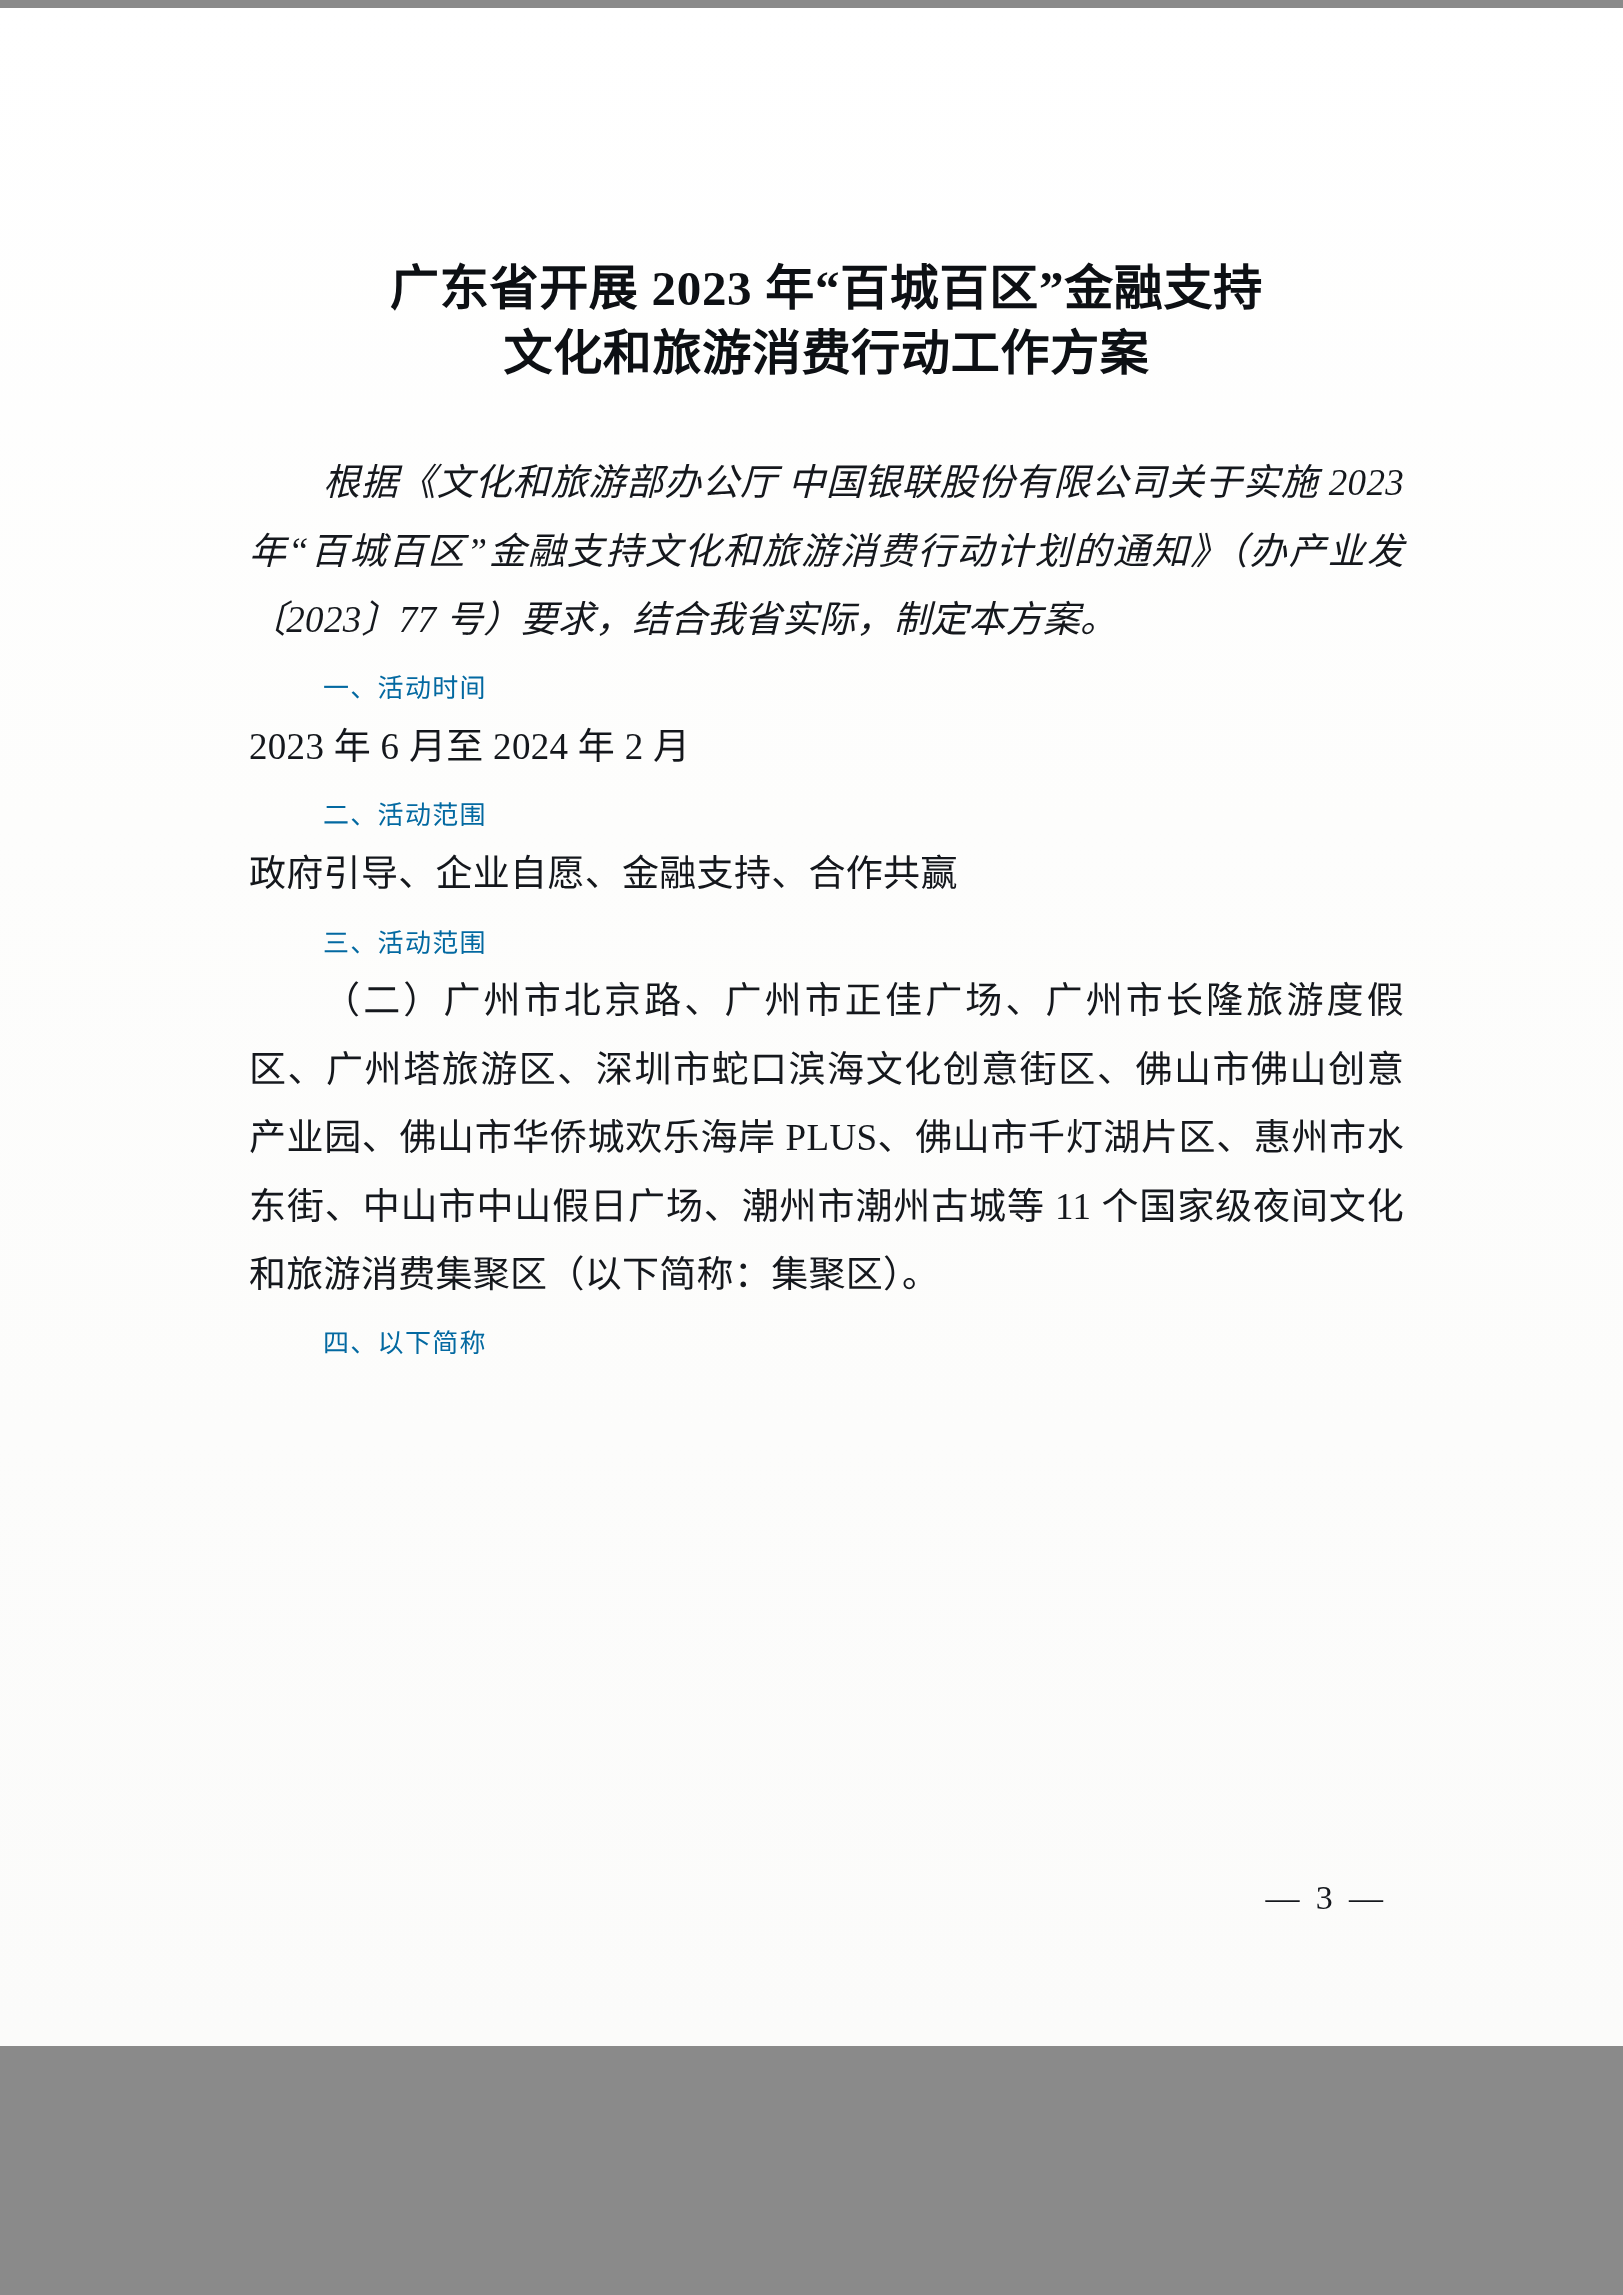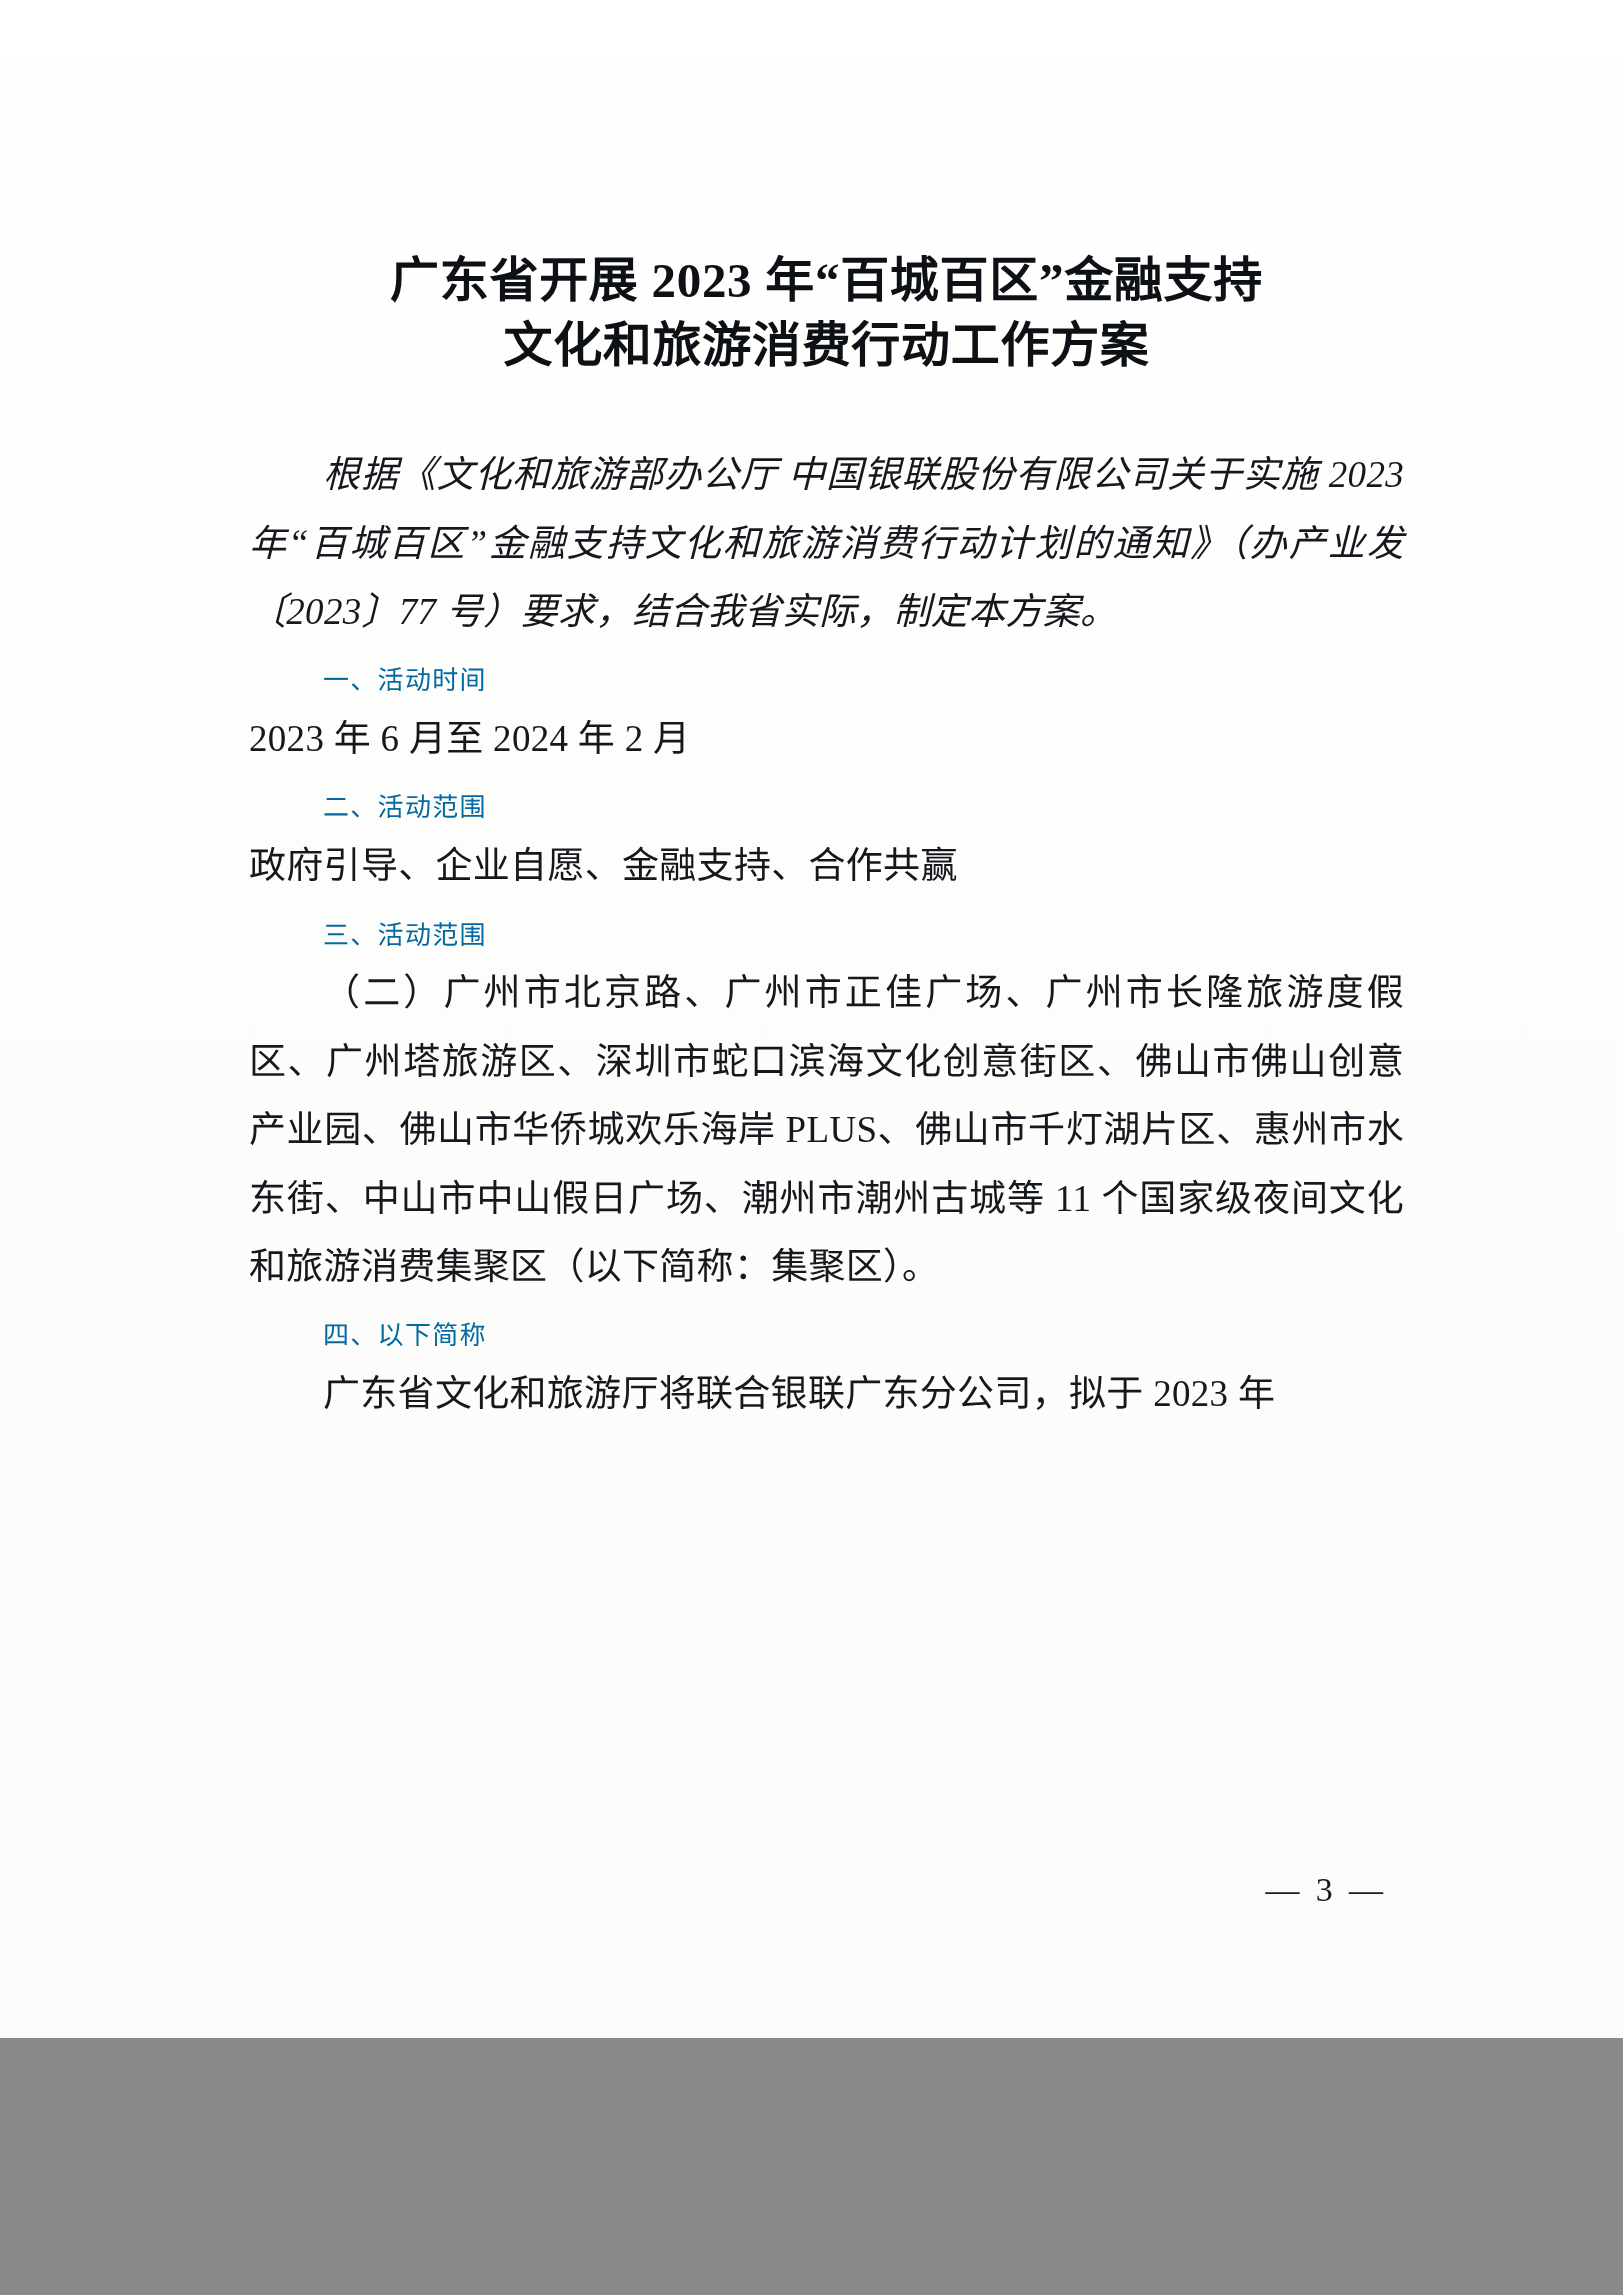--- a/index.html
+++ b/index.html
@@ -5,21 +5,21 @@
   html, body {
     margin: 0;
     padding: 0;
     background: #8a8a8a;
   }
   .page {
     position: relative;
     width: 1623px;
     height: 2038px;
     background: #ffffff;
-    margin: 0 auto;
+    margin: 8px auto;
     overflow: hidden;
     font-family: "Liberation Serif", "DejaVu Serif", serif;
     color: #14171c;
     box-sizing: border-box;
   }
   
   .page::before {
     content: "";
     position: absolute;
     inset: 0;
@@ -102,19 +102,18 @@
     <h2 class="section-heading">一、活动时间</h2>
     <p class="plain-line">2023 年 6 月至 2024 年 2 月</p>
 
     <h2 class="section-heading">二、活动范围</h2>
     <p class="plain-line">政府引导、企业自愿、金融支持、合作共赢</p>
 
     <h2 class="section-heading">三、活动范围</h2>
     <p class="body-text indent-paren">（二）广州市北京路、广州市正佳广场、广州市长隆旅游度假区、广州塔旅游区、深圳市蛇口滨海文化创意街区、佛山市佛山创意产业园、佛山市华侨城欢乐海岸 PLUS、佛山市千灯湖片区、惠州市水东街、中山市中山假日广场、潮州市潮州古城等 11 个国家级夜间文化和旅游消费集聚区（以下简称：集聚区）。</p>
 
     <h2 class="section-heading">四、以下简称</h2>
-    <p class="body-text indent-paren">广东省文化和旅游厅将联合银联广东分公司，拟于 2023 年</p>
 
   </div>
 
   <div class="page-number">— 3 —</div>
 </div>
 
 
 </body></html>

